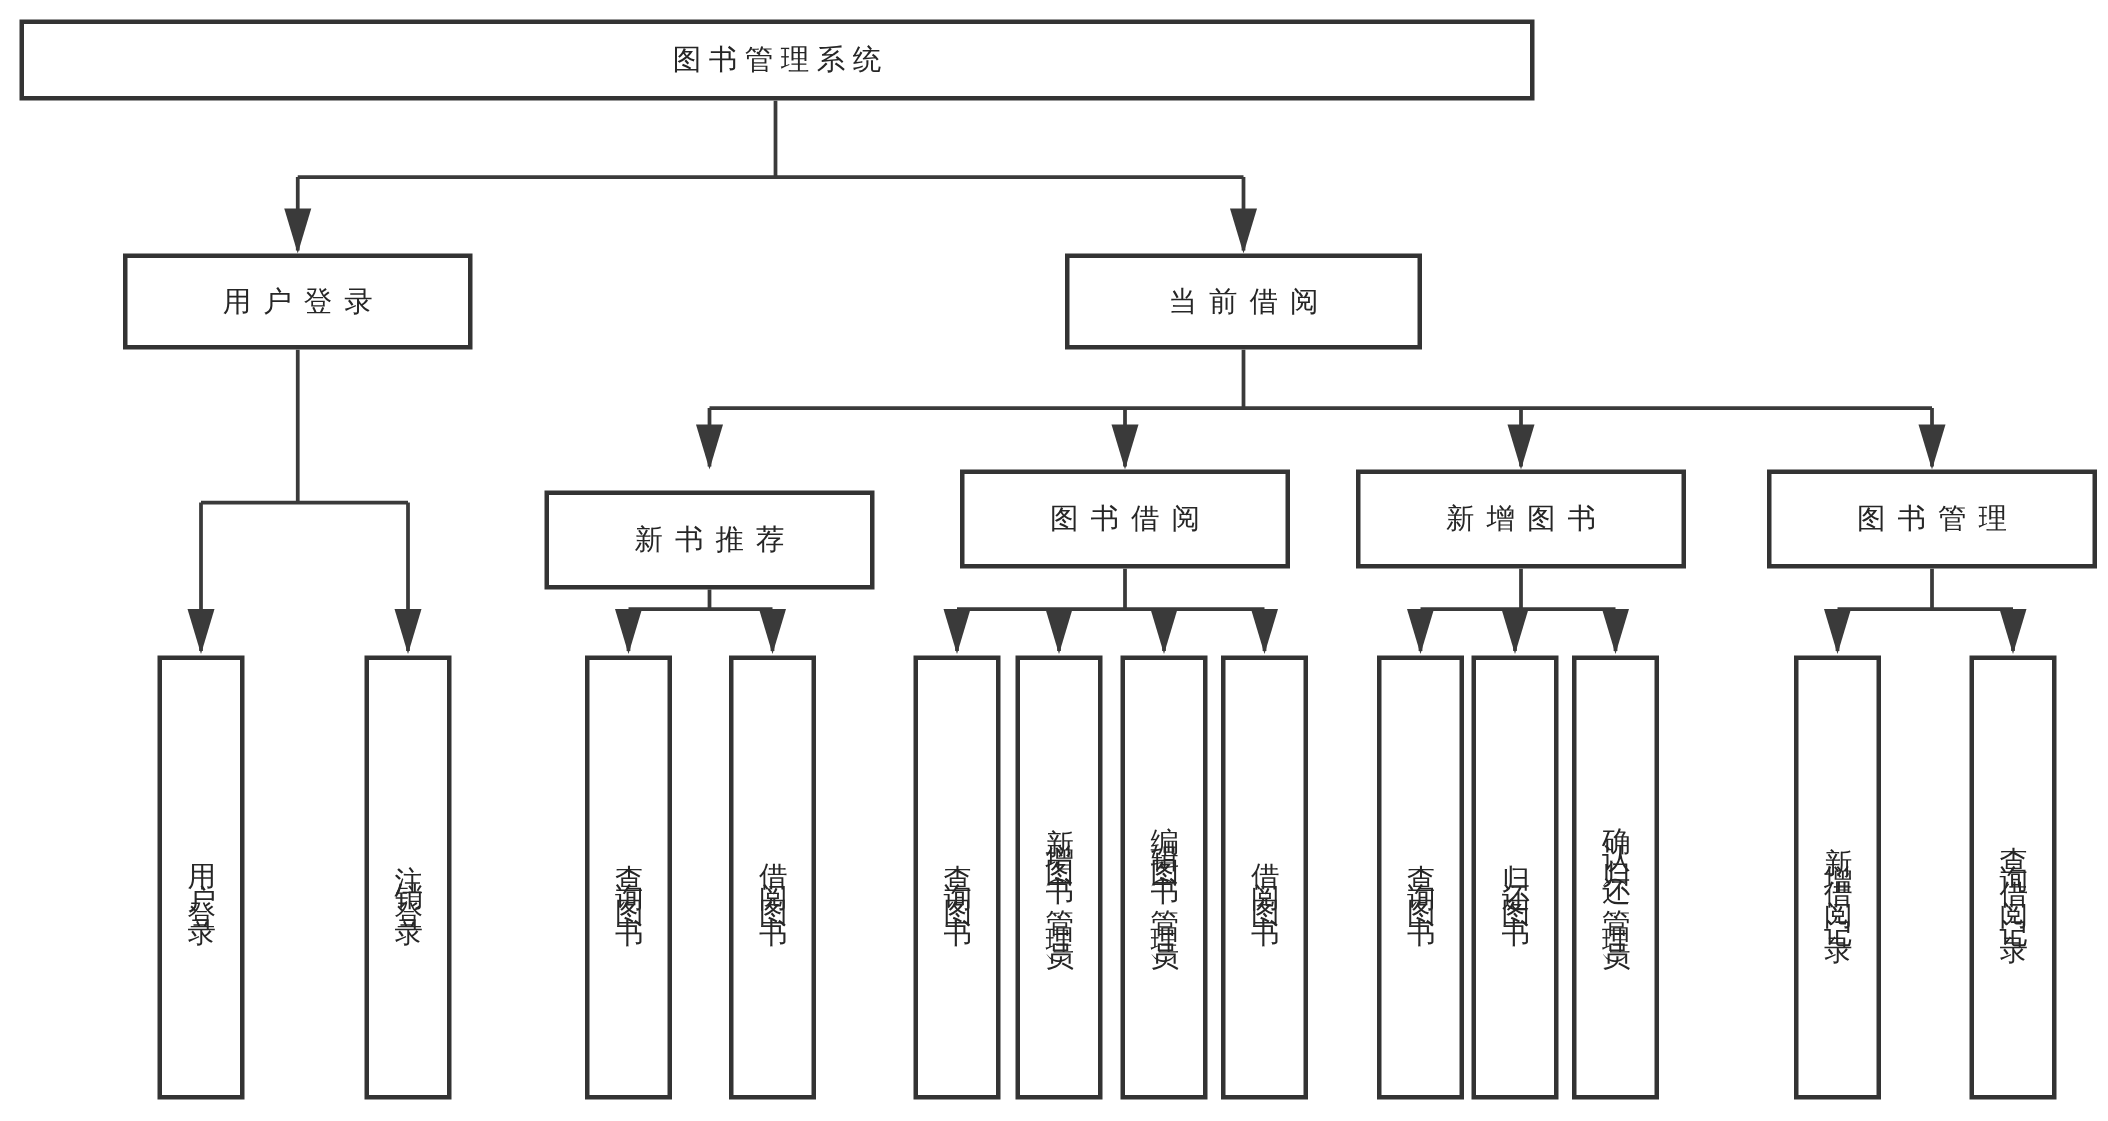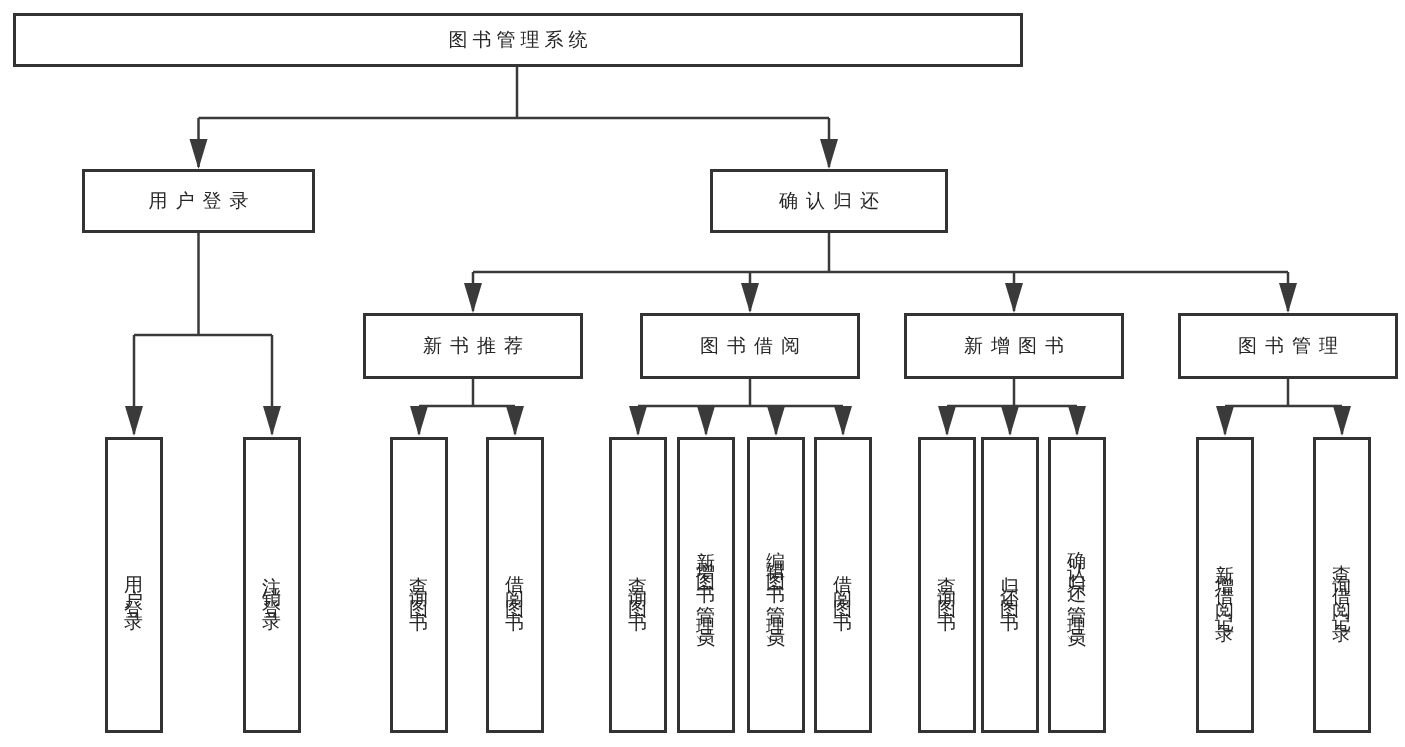--- a/index.html
+++ b/index.html
@@ -120,24 +120,24 @@
   </svg>
 
   <div class="hbox root-node" style="left:13px;top:13px;width:1010px;height:54px">
     <span>图书管理系统</span>
   </div>
 
   <div class="hbox" style="left:82px;top:169px;width:233px;height:64px">
     <span>用户登录</span>
   </div>
   <div class="hbox" style="left:710px;top:169px;width:238px;height:64px">
-    <span>确认归还</span>
+    <span>当前借阅</span>
   </div>
 
-  <div class="hbox" style="left:363px;top:313px;width:220px;height:66px">
+  <div class="hbox" style="left:363px;top:327px;width:220px;height:66px">
     <span>新书推荐</span>
   </div>
   <div class="hbox" style="left:640px;top:313px;width:220px;height:66px">
     <span>图书借阅</span>
   </div>
   <div class="hbox" style="left:904px;top:313px;width:220px;height:66px">
     <span>新增图书</span>
   </div>
   <div class="hbox" style="left:1178px;top:313px;width:220px;height:66px">
     <span>图书管理</span>

